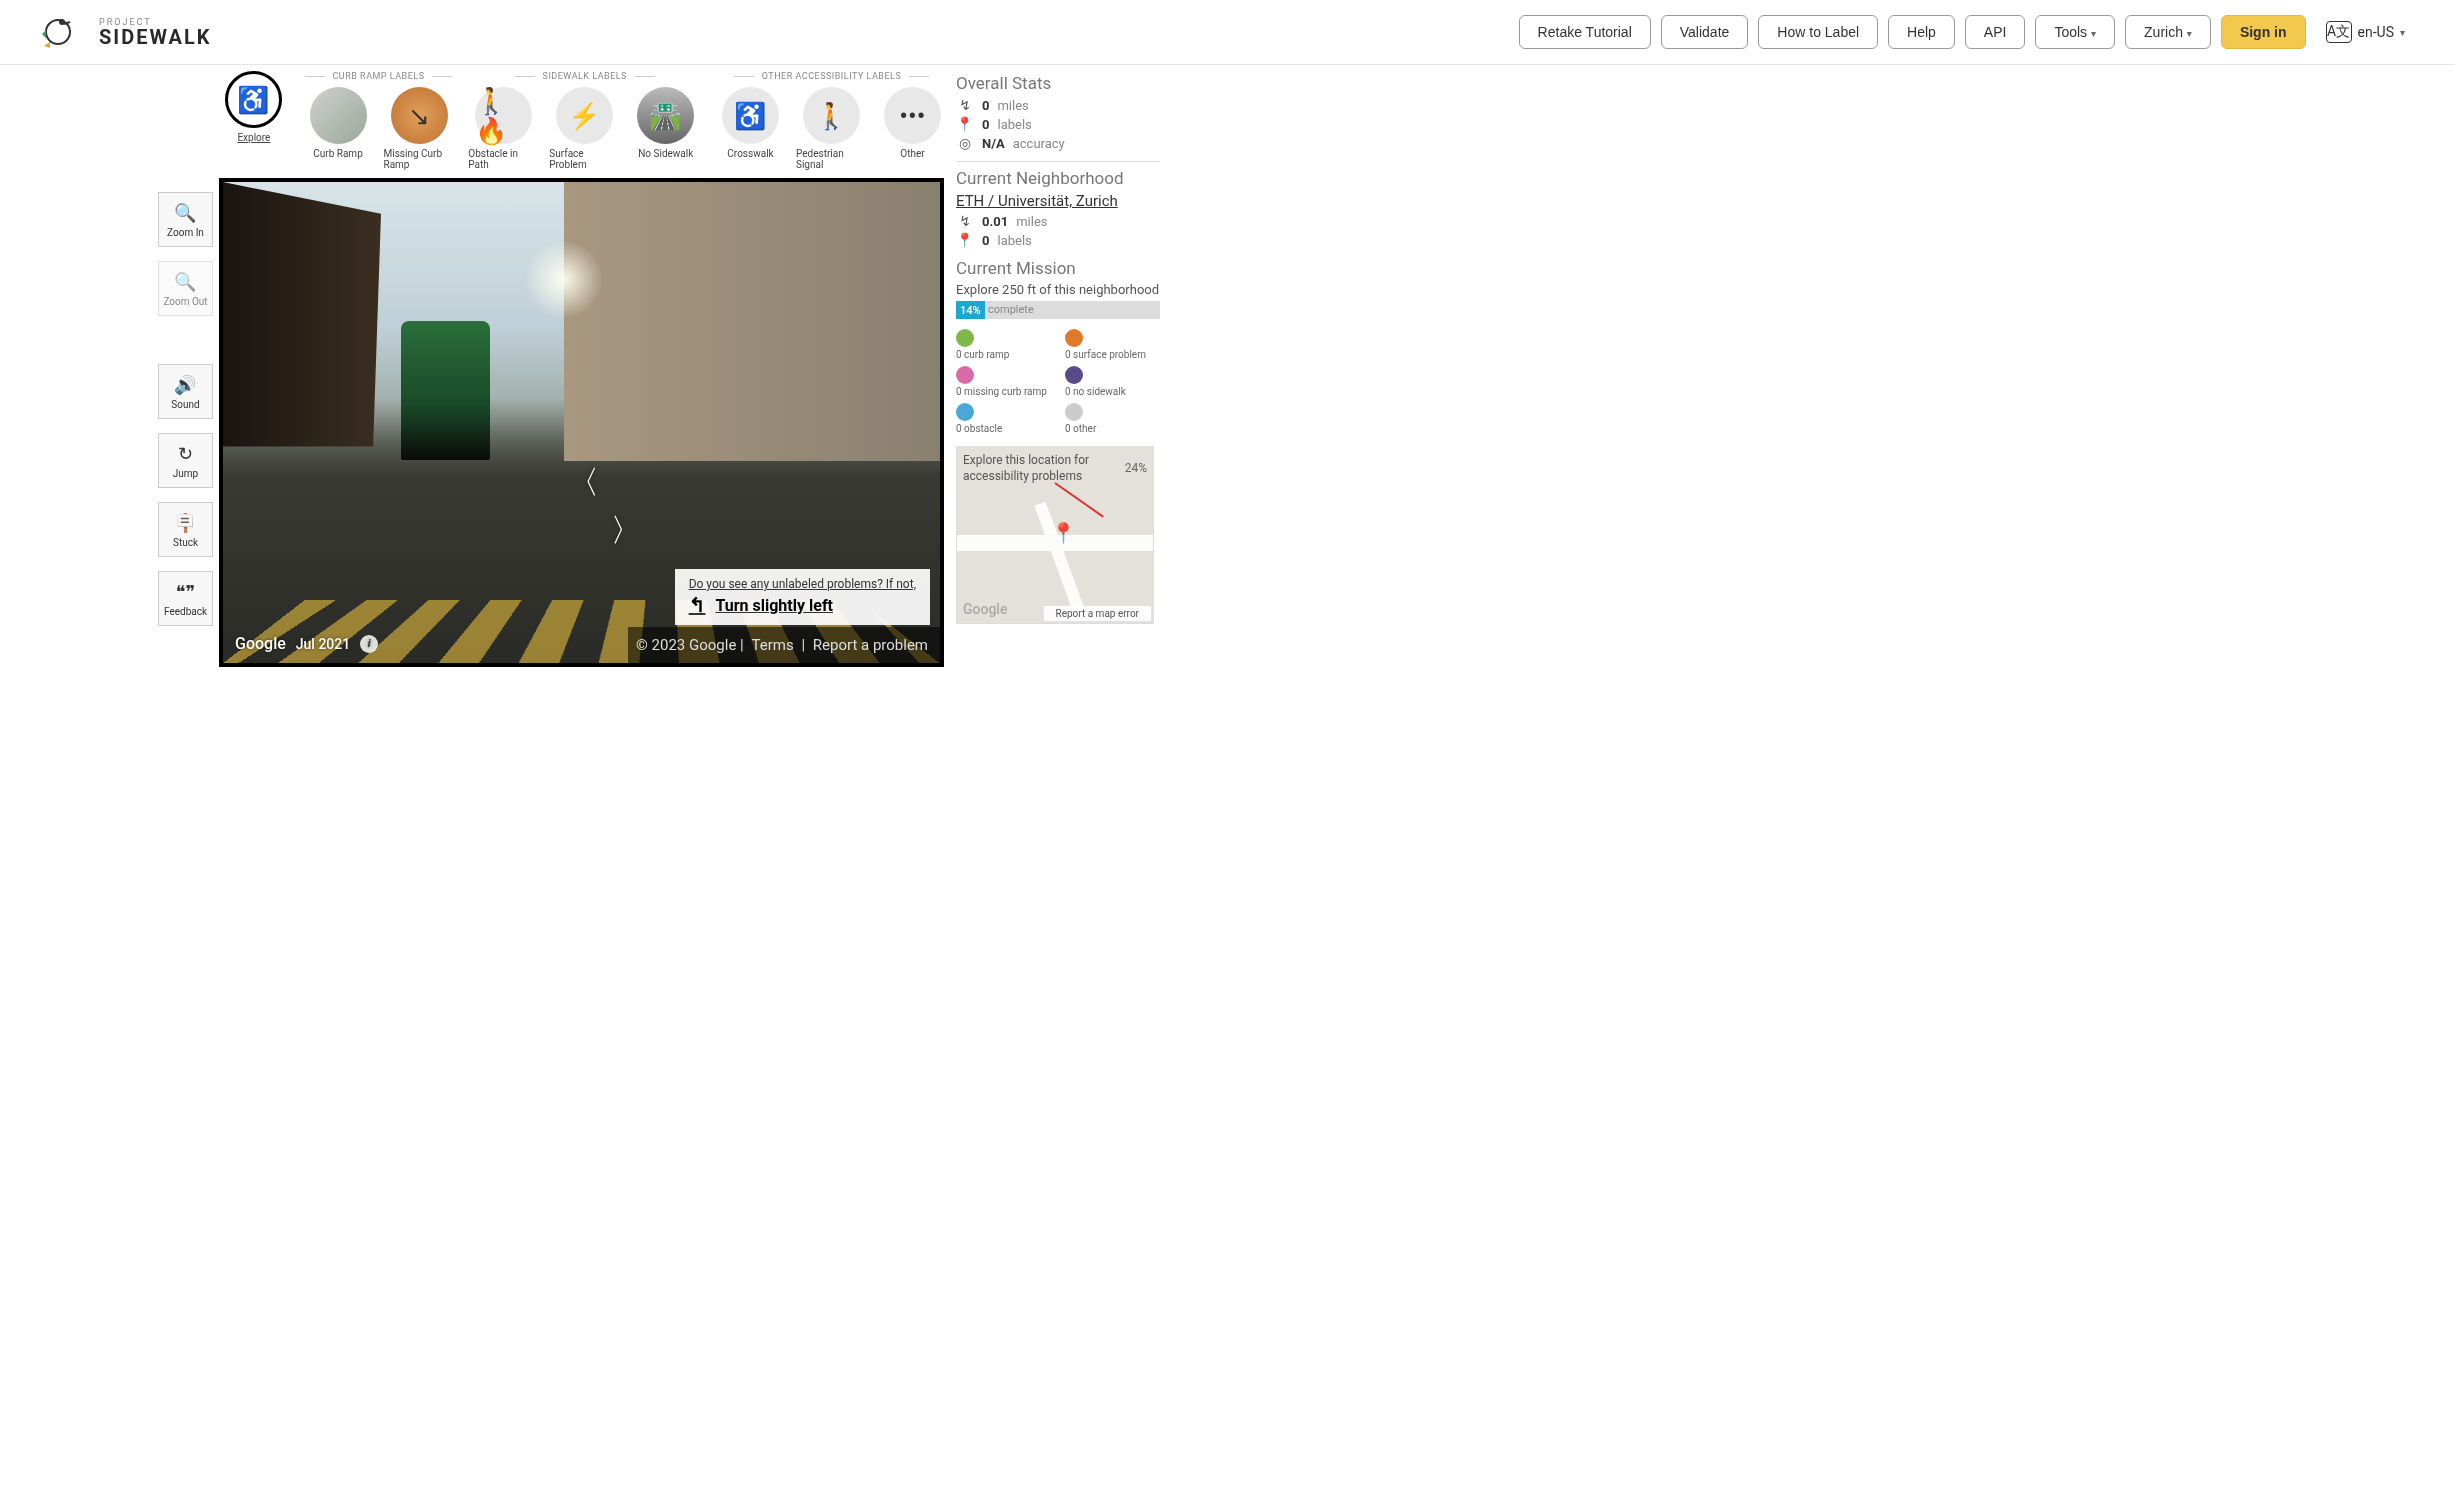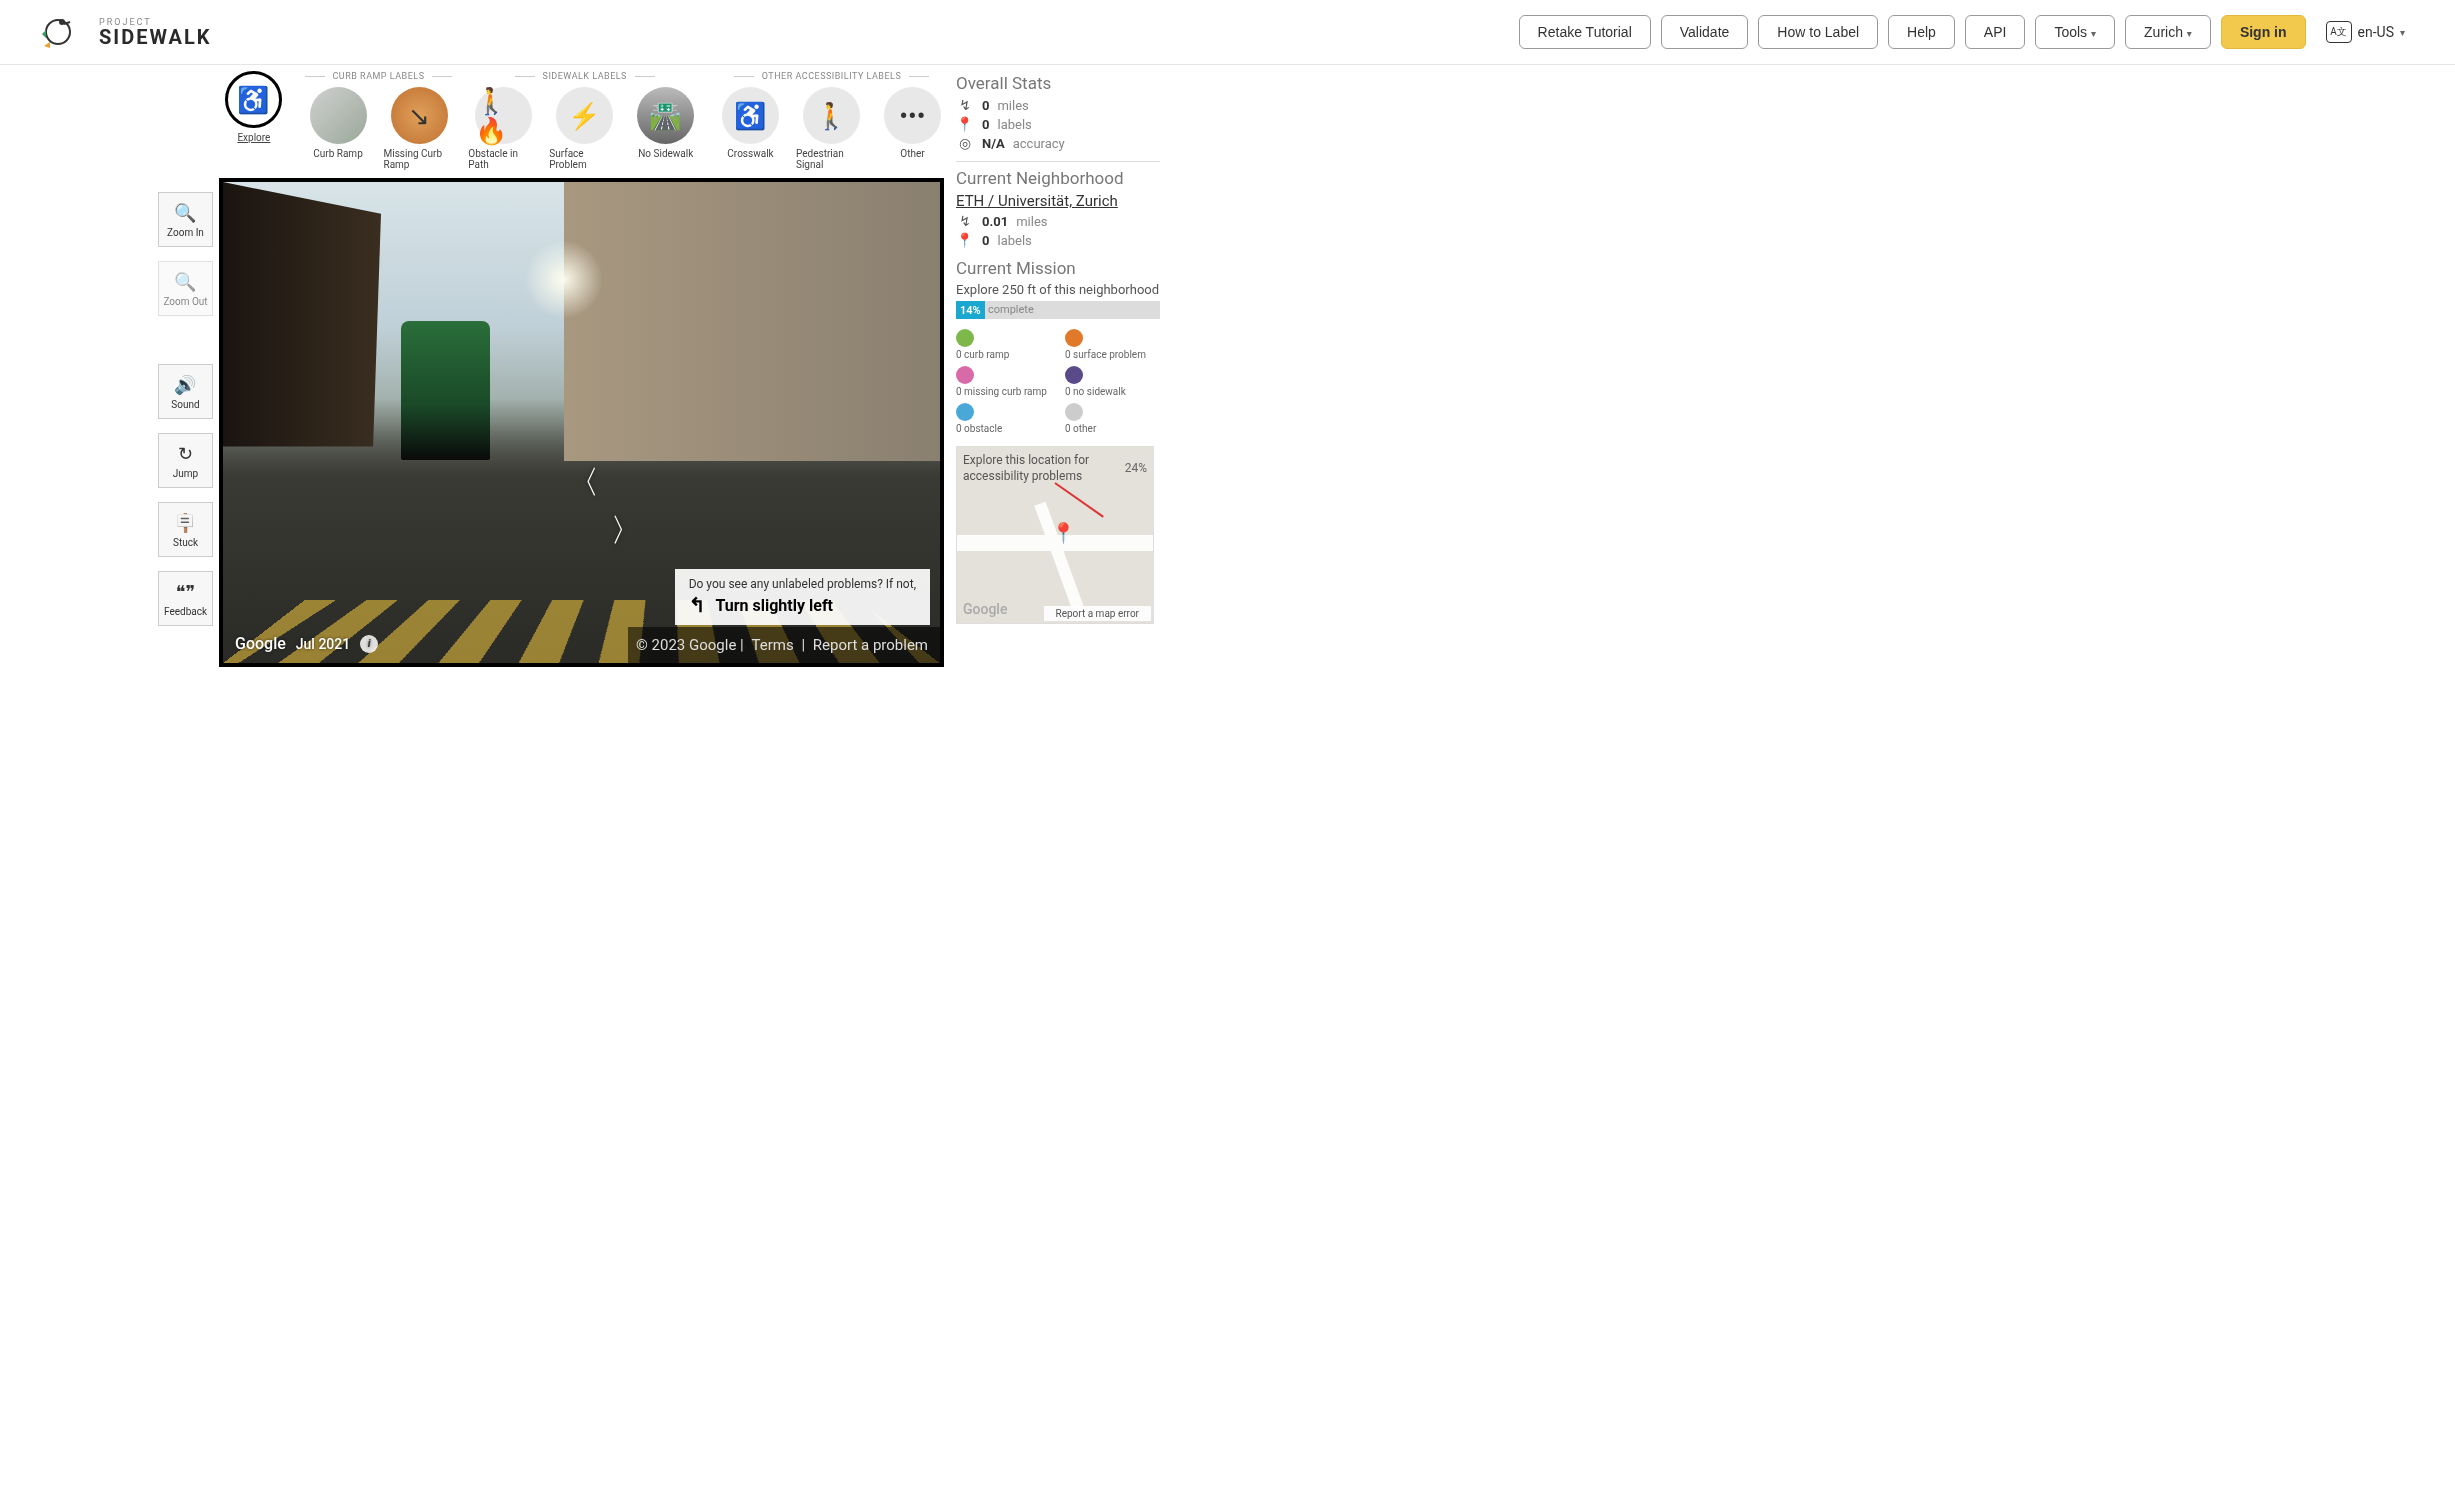--- a/index.html
+++ b/index.html
@@ -9,21 +9,21 @@
 .logo { display: flex; align-items: center; gap: 23px; }
 .logo-icon { width: 36px; height: 36px; position: relative; }
 .logo-text { display: flex; flex-direction: column; line-height: 1; }
 .logo-project { font-size: 9px; letter-spacing: 2px; color: #888; }
 .logo-sidewalk { font-size: 20px; font-weight: 700; letter-spacing: 2px; color: #2a2a2a; }
 
 .nav-buttons { margin-left: auto; display: flex; gap: 10px; align-items: center; }
 .nav-btn { padding: 8px 18px; border: 1px solid #999; border-radius: 6px; background: #fff; font-size: 14px; color: #333; cursor: pointer; white-space: nowrap; }
 .nav-btn.signin { background: #f2c94c; border-color: #e0b93c; font-weight: 600; }
 .lang-selector { display: flex; align-items: center; gap: 6px; padding: 6px 10px; cursor: pointer; font-size: 14px; }
-.lang-icon { width: 26px; height: 22px; border: 1.5px solid #333; border-radius: 4px; display: flex; align-items: center; justify-content: center; font-size: 10px; position: relative; }
+.lang-icon { width: 26px; height: 22px; border: 1.5px solid #333; border-radius: 4px; display: flex; align-items: center; justify-content: center; font-size: 14px; position: relative; }
 .caret { font-size: 10px; color: #666; }
 
 .main-area { display: flex; padding: 0 0 0 0; }
 
 
 .left-tools { width: 63px; margin-left: 158px; margin-top: 127px; display: flex; flex-direction: column; gap: 14px; }
 .tool-btn { width: 55px; height: 55px; border: 1px solid #ccc; background: #f7f7f7; display: flex; flex-direction: column; align-items: center; justify-content: center; font-size: 10px; gap: 4px; cursor: pointer; }
 .tool-btn.disabled { opacity: 0.6; }
 .tool-icon { font-size: 18px; }
 
@@ -49,21 +49,21 @@
 .sv-buildings-left { position: absolute; left: 0; top: 0; width: 158px; height: 55%; background: linear-gradient(90deg, #1a1410 0%, #3a2e20 100%); clip-path: polygon(0 0, 100% 12%, 95% 100%, 0 100%); }
 .sv-buildings-right { position: absolute; right: 0; top: 0; width: 376px; height: 58%; background: linear-gradient(270deg, #8a8070 0%, #a89880 100%); }
 .sv-sun { position: absolute; left: 42%; top: 12%; width: 79px; height: 79px; background: radial-gradient(circle, rgba(255,255,240,0.95) 0%, rgba(255,255,230,0) 70%); }
 .sv-tram { position: absolute; left: 178px; top: 139px; width: 89px; height: 139px; background: linear-gradient(180deg, #2a6e3a 0%, #1a4a28 60%, #0a0a0a 100%); border-radius: 8px 8px 2px 2px; }
 .sv-road { position: absolute; bottom: 0; left: 0; right: 0; height: 55%; background: linear-gradient(180deg, transparent 0%, #3a3a35 30%, #2a2a26 100%); }
 .sv-crosswalk { position: absolute; bottom: 0; left: 0; right: 0; height: 30%; background: repeating-linear-gradient(100deg, #c9a738 0 40px, transparent 40px 79px); opacity: 0.7; transform: perspective(396px) rotateX(55deg); transform-origin: bottom; }
 .sv-arrow { position: absolute; color: #fff; font-size: 32px; text-shadow: 0 0 4px rgba(0,0,0,0.6); }
 .sv-arrow.a1 { left: 48%; top: 58%; }
 .sv-arrow.a2 { left: 54%; top: 68%; }
 
-.sv-prompt { position: absolute; right: 10px; bottom: 38px; background: rgba(255,255,255,0.92); padding: 8px 14px; font-size: 12px; color: #333; }
+.sv-prompt { position: absolute; right: 10px; bottom: 38px; background: rgba(255,255,255,0.92); padding: 8px 14px; font-size: 12px; color: #333; text-decoration: underline; }
 .sv-prompt-main { font-size: 16px; font-weight: 700; color: #000; display: flex; align-items: center; gap: 10px; margin-top: 2px; }
 .sv-turn-icon { font-size: 20px; }
 
 .sv-google { position: absolute; left: 12px; bottom: 10px; color: #fff; font-size: 16px; font-weight: 500; text-shadow: 0 0 3px rgba(0,0,0,0.7); display: flex; align-items: center; gap: 10px; }
 .sv-date { font-size: 14px; }
 .sv-info-i { width: 18px; height: 18px; border-radius: 50%; background: rgba(255,255,255,0.85); color: #333; display: inline-flex; align-items: center; justify-content: center; font-size: 11px; font-style: italic; font-weight: bold; }
 
 .sv-footer { position: absolute; right: 0; bottom: 0; background: rgba(0,0,0,0.55); padding: 9px 8px; font-size: 15px; color: #ddd; }
 .sv-footer a { color: #ddd; margin: 0 4px; cursor: pointer; }
 

